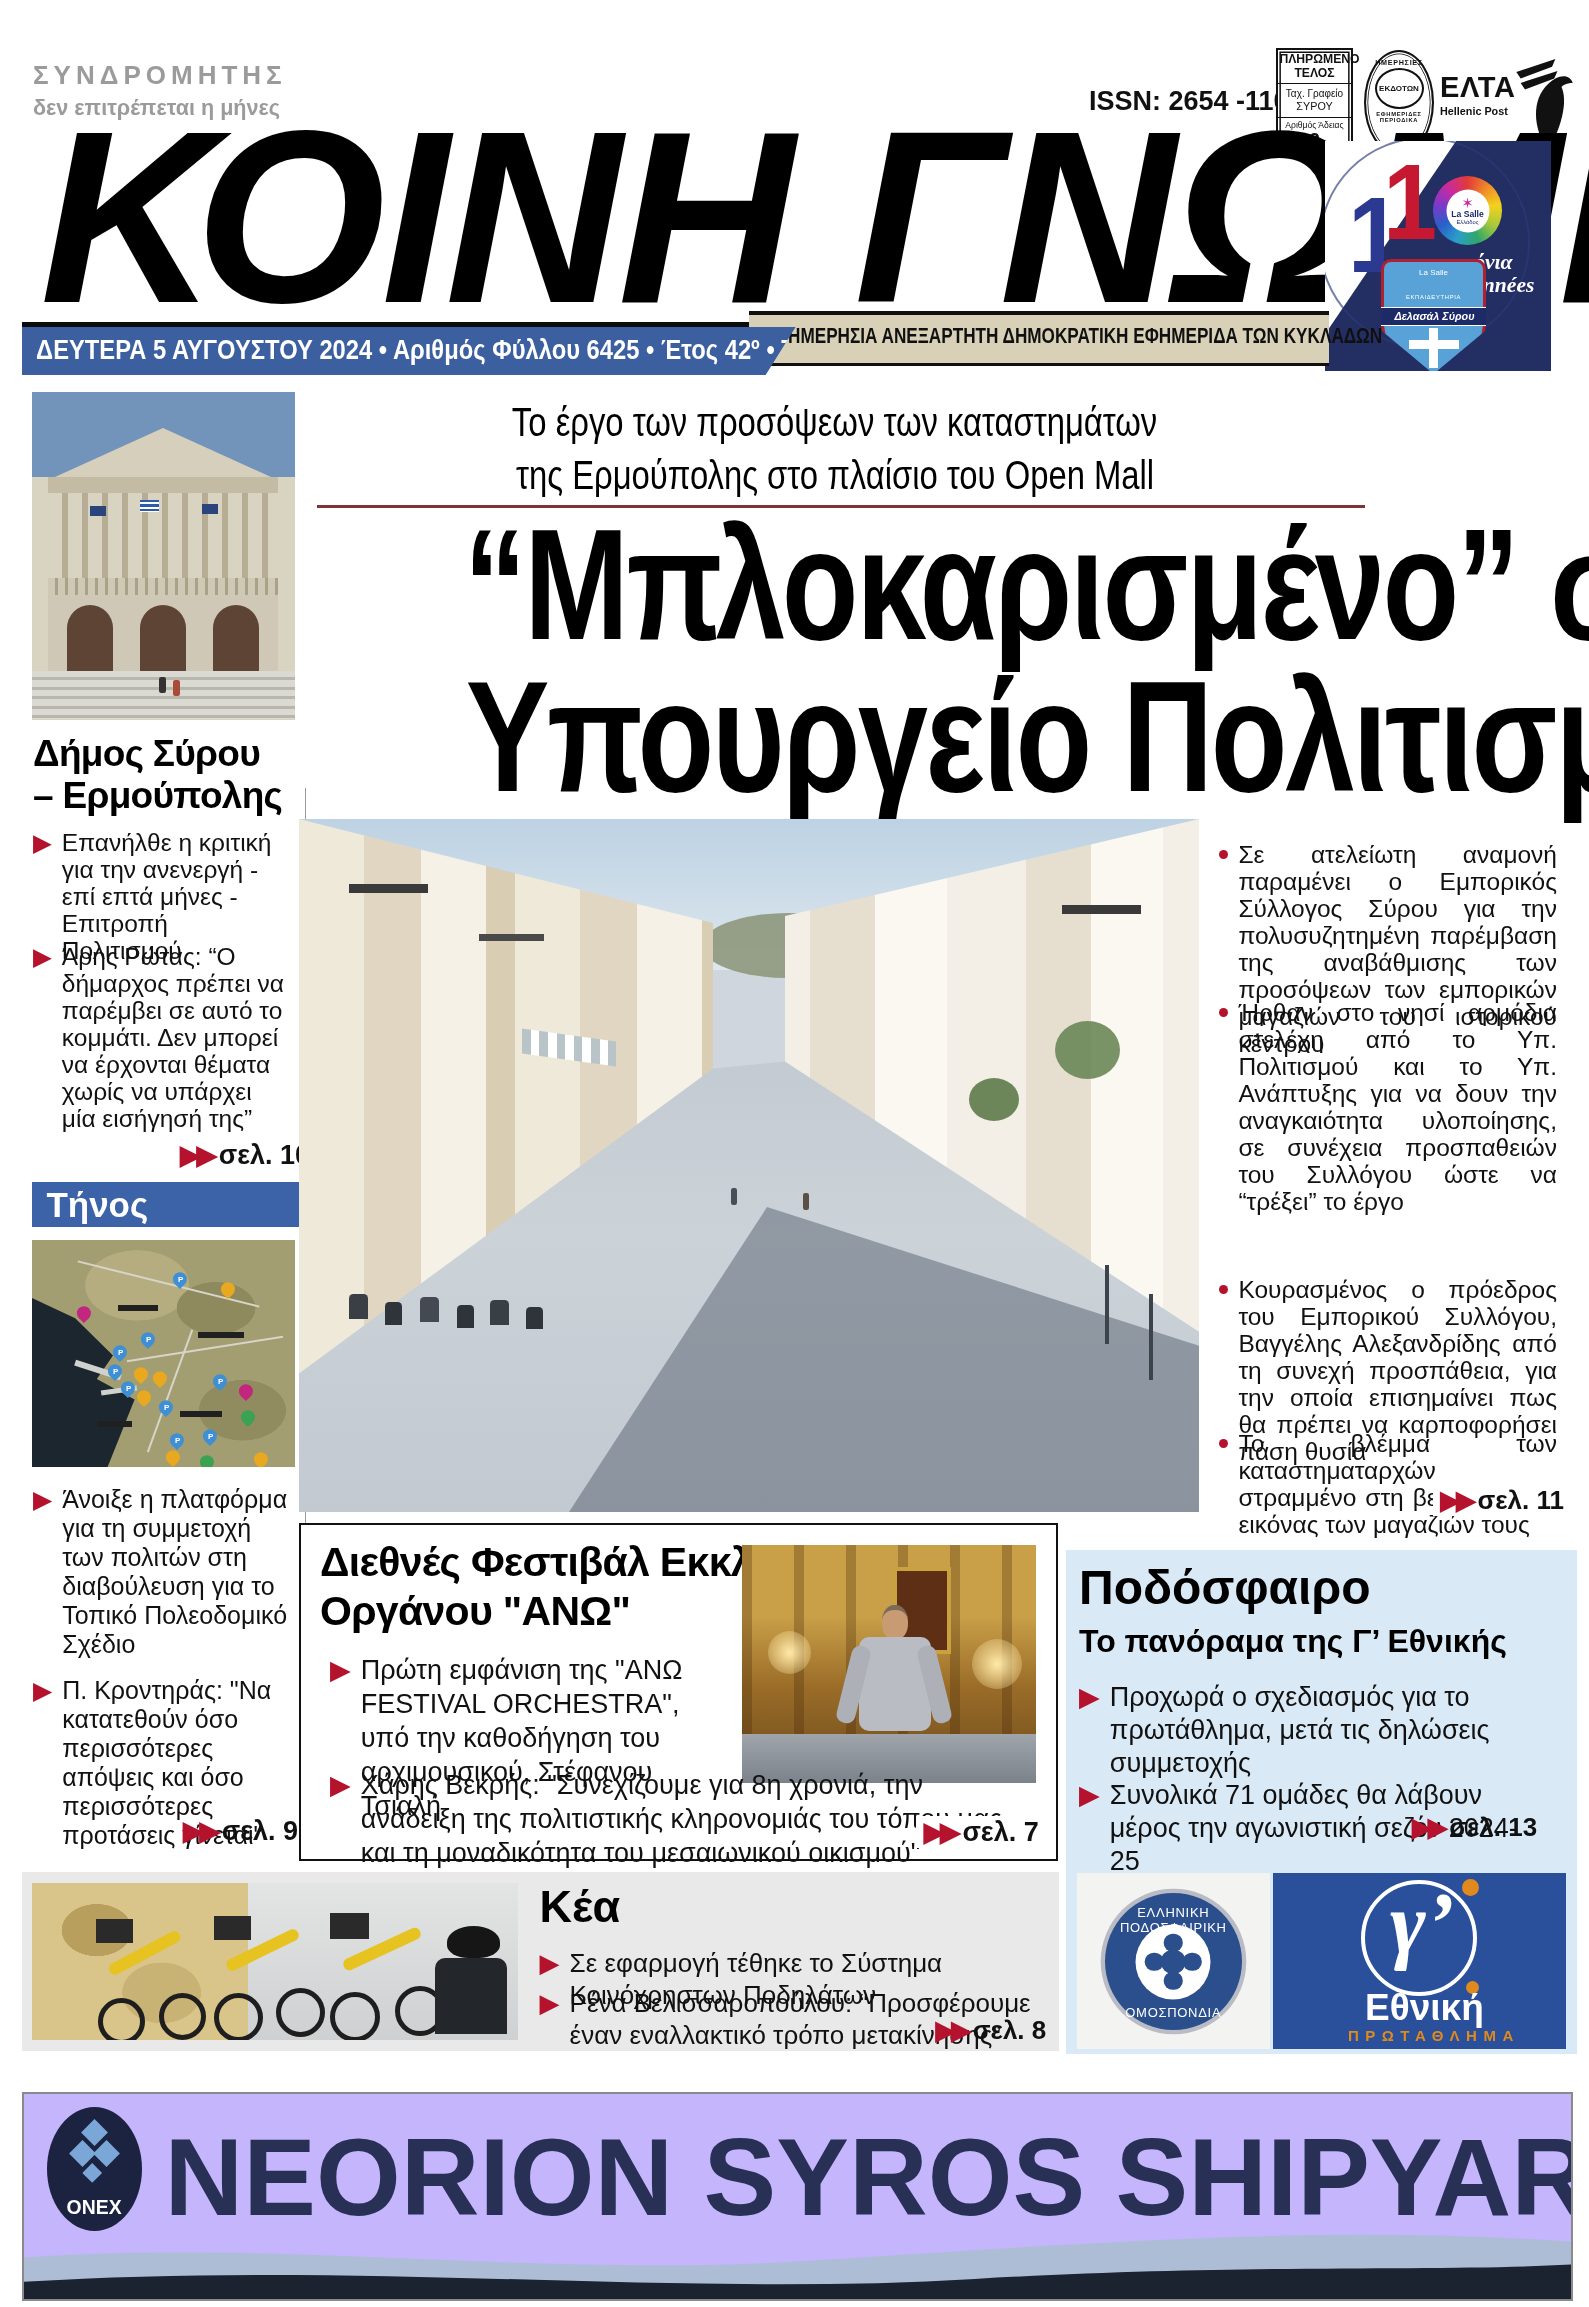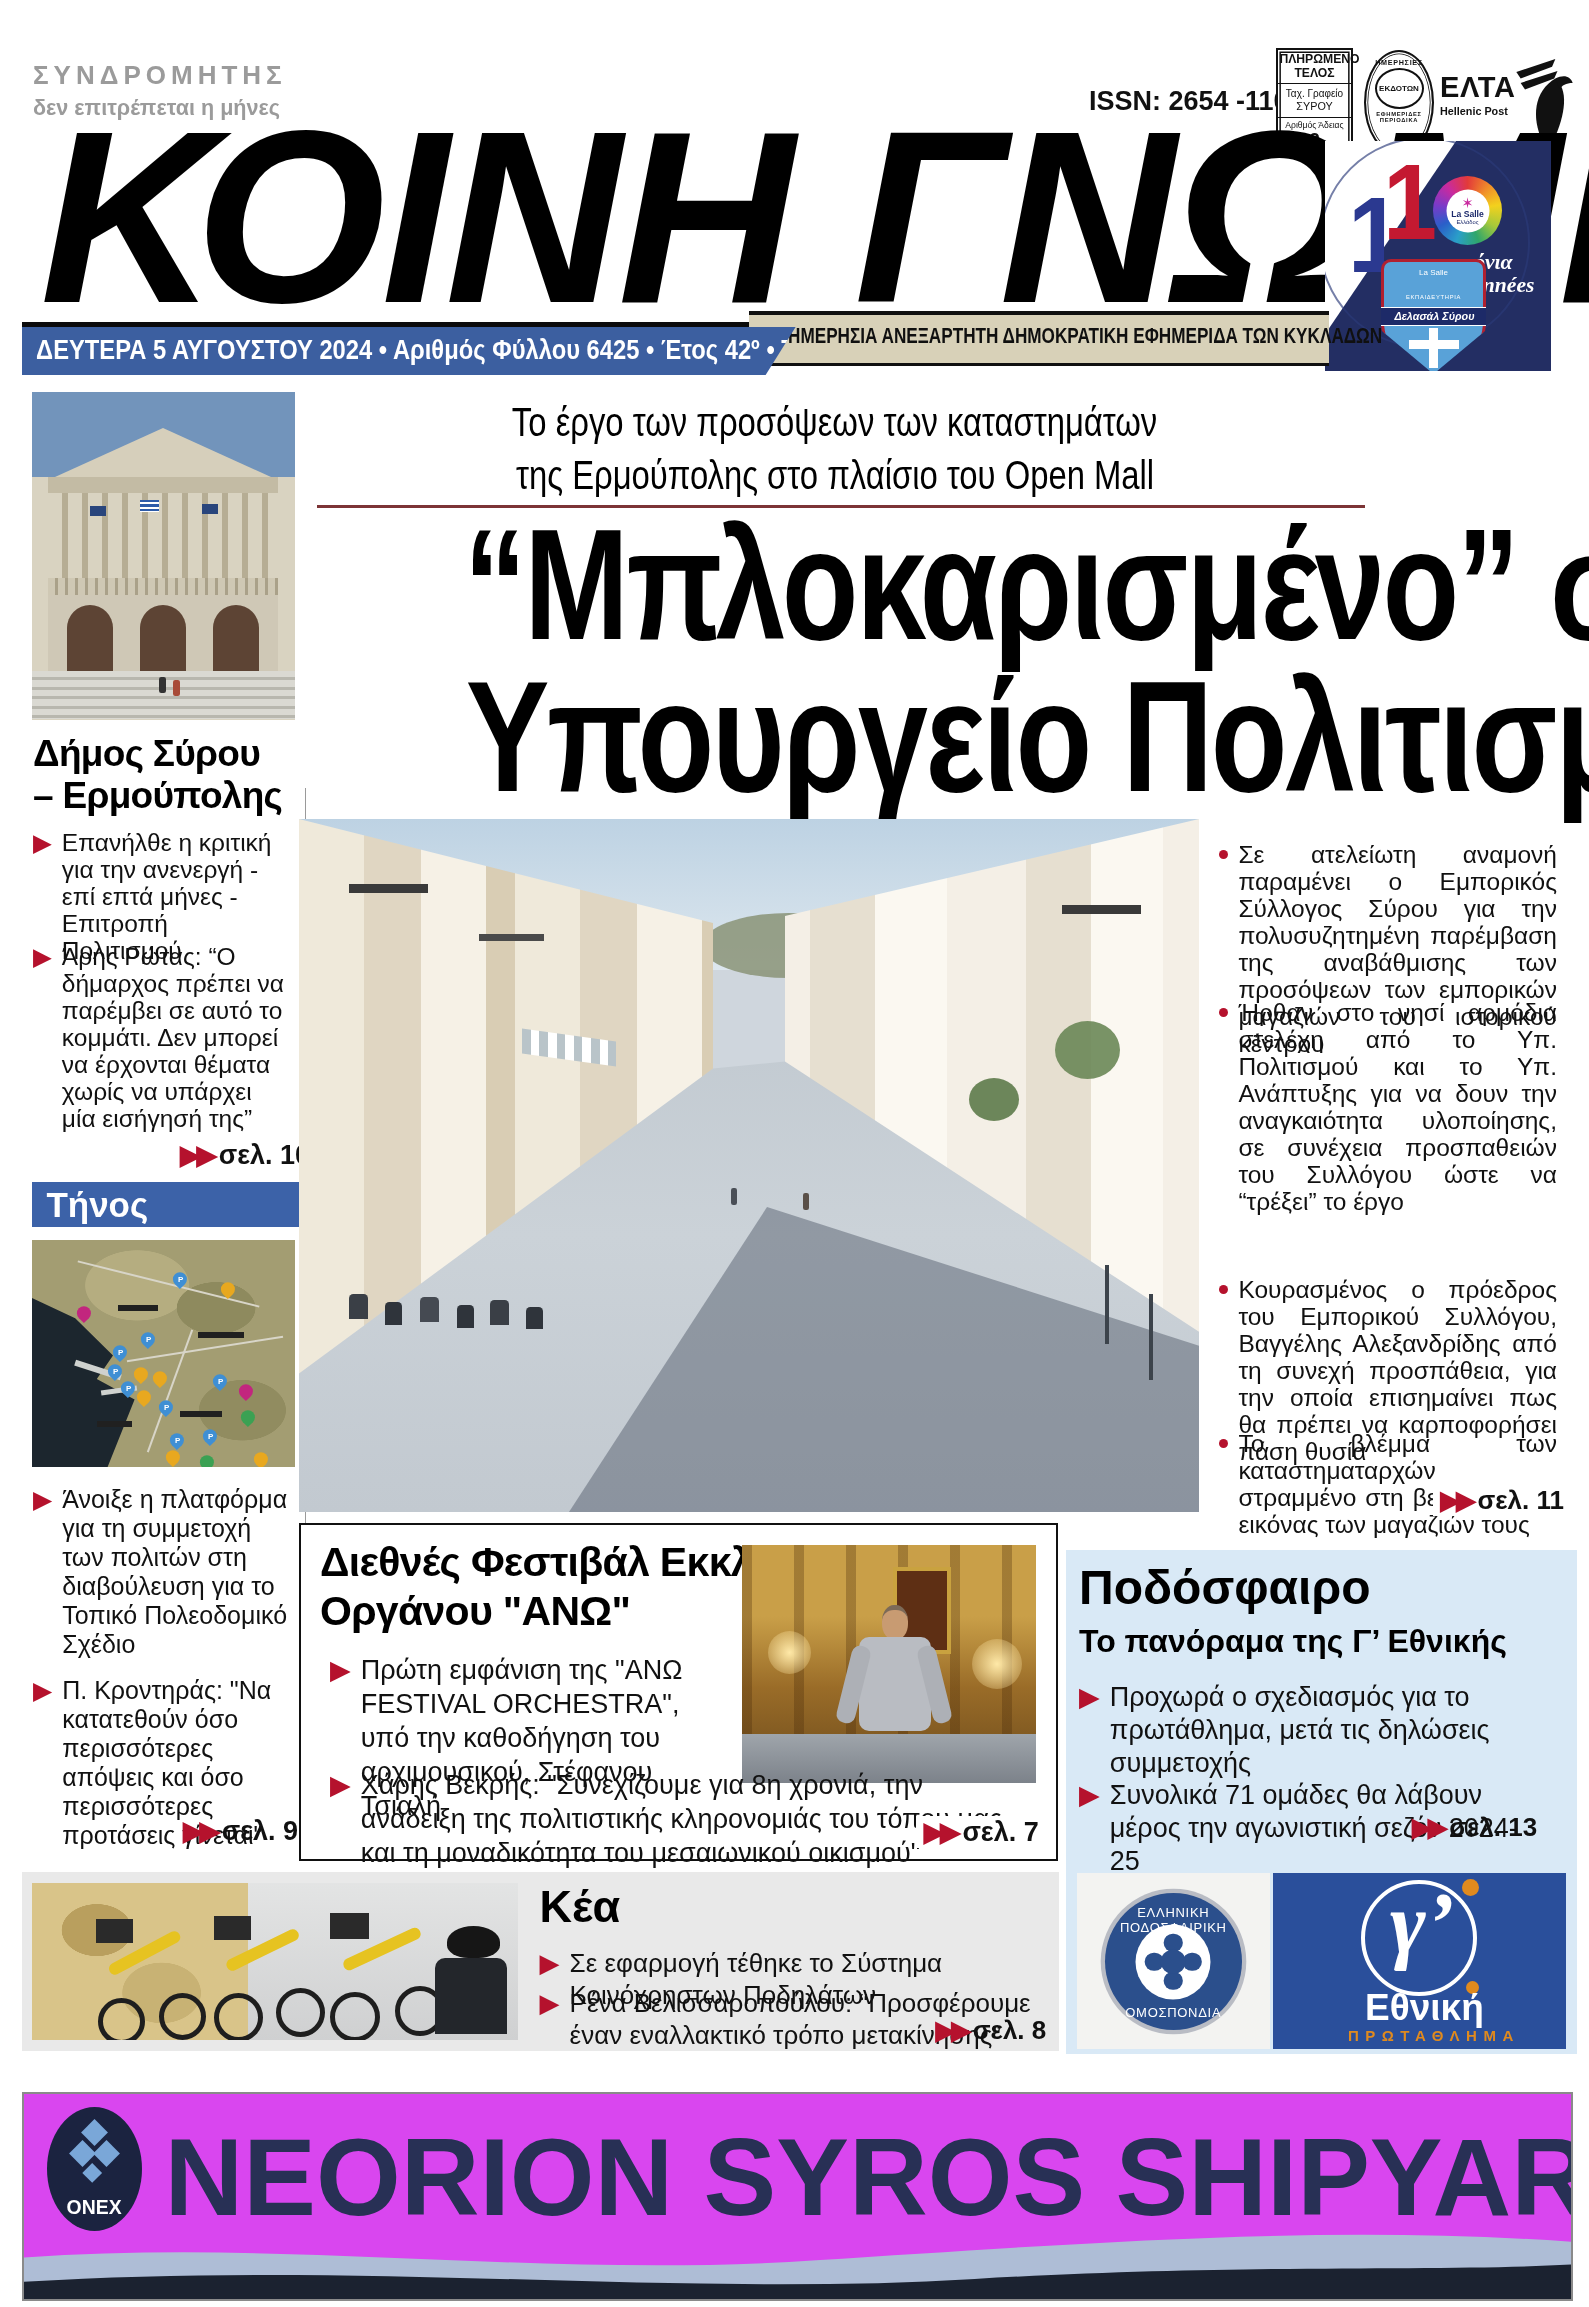--- a/index.html
+++ b/index.html
@@ -93,21 +93,21 @@
   .foot-title{font-weight:800;font-size:48px;line-height:50px;color:#000;}
   .foot-sub{font-weight:800;font-size:32px;line-height:36px;color:#000;}
   .foot-b{font-size:27px;line-height:33px;}
 
   
   .kea{background:#e9e9e9;}
   .kea-title{font-weight:800;font-size:45px;line-height:46px;color:#000;}
   .kea-b{font-size:26px;line-height:32px;}
 
   
-  .banner{border:2.2px solid #8a8a8a;background:#d946ef;overflow:hidden;}
+  .banner{border:2.2px solid #8a8a8a;background:#c4b5fd;overflow:hidden;}
   .banner-text{font-weight:800;color:#283055;font-size:109px;line-height:115px;white-space:nowrap;
     transform:scaleX(.82);transform-origin:left center;letter-spacing:0px;}
   .onex{background:#1b2340;border-radius:50%;}
   .onex .dia{position:absolute;width:19px;height:19px;background:#7aa7d8;transform:rotate(45deg);}
   .onex .nm{position:absolute;left:0;right:0;text-align:center;color:#fff;font-weight:800;font-size:19.4px;}
 
   
   .ph{overflow:hidden;}
   .townhall{background:linear-gradient(180deg,#7294bb 0 26%,#d9d3c1 26% 100%);}
   .street{background:linear-gradient(180deg,#c9d9e6 0 20%,#cfd6dd 20% 100%);}

